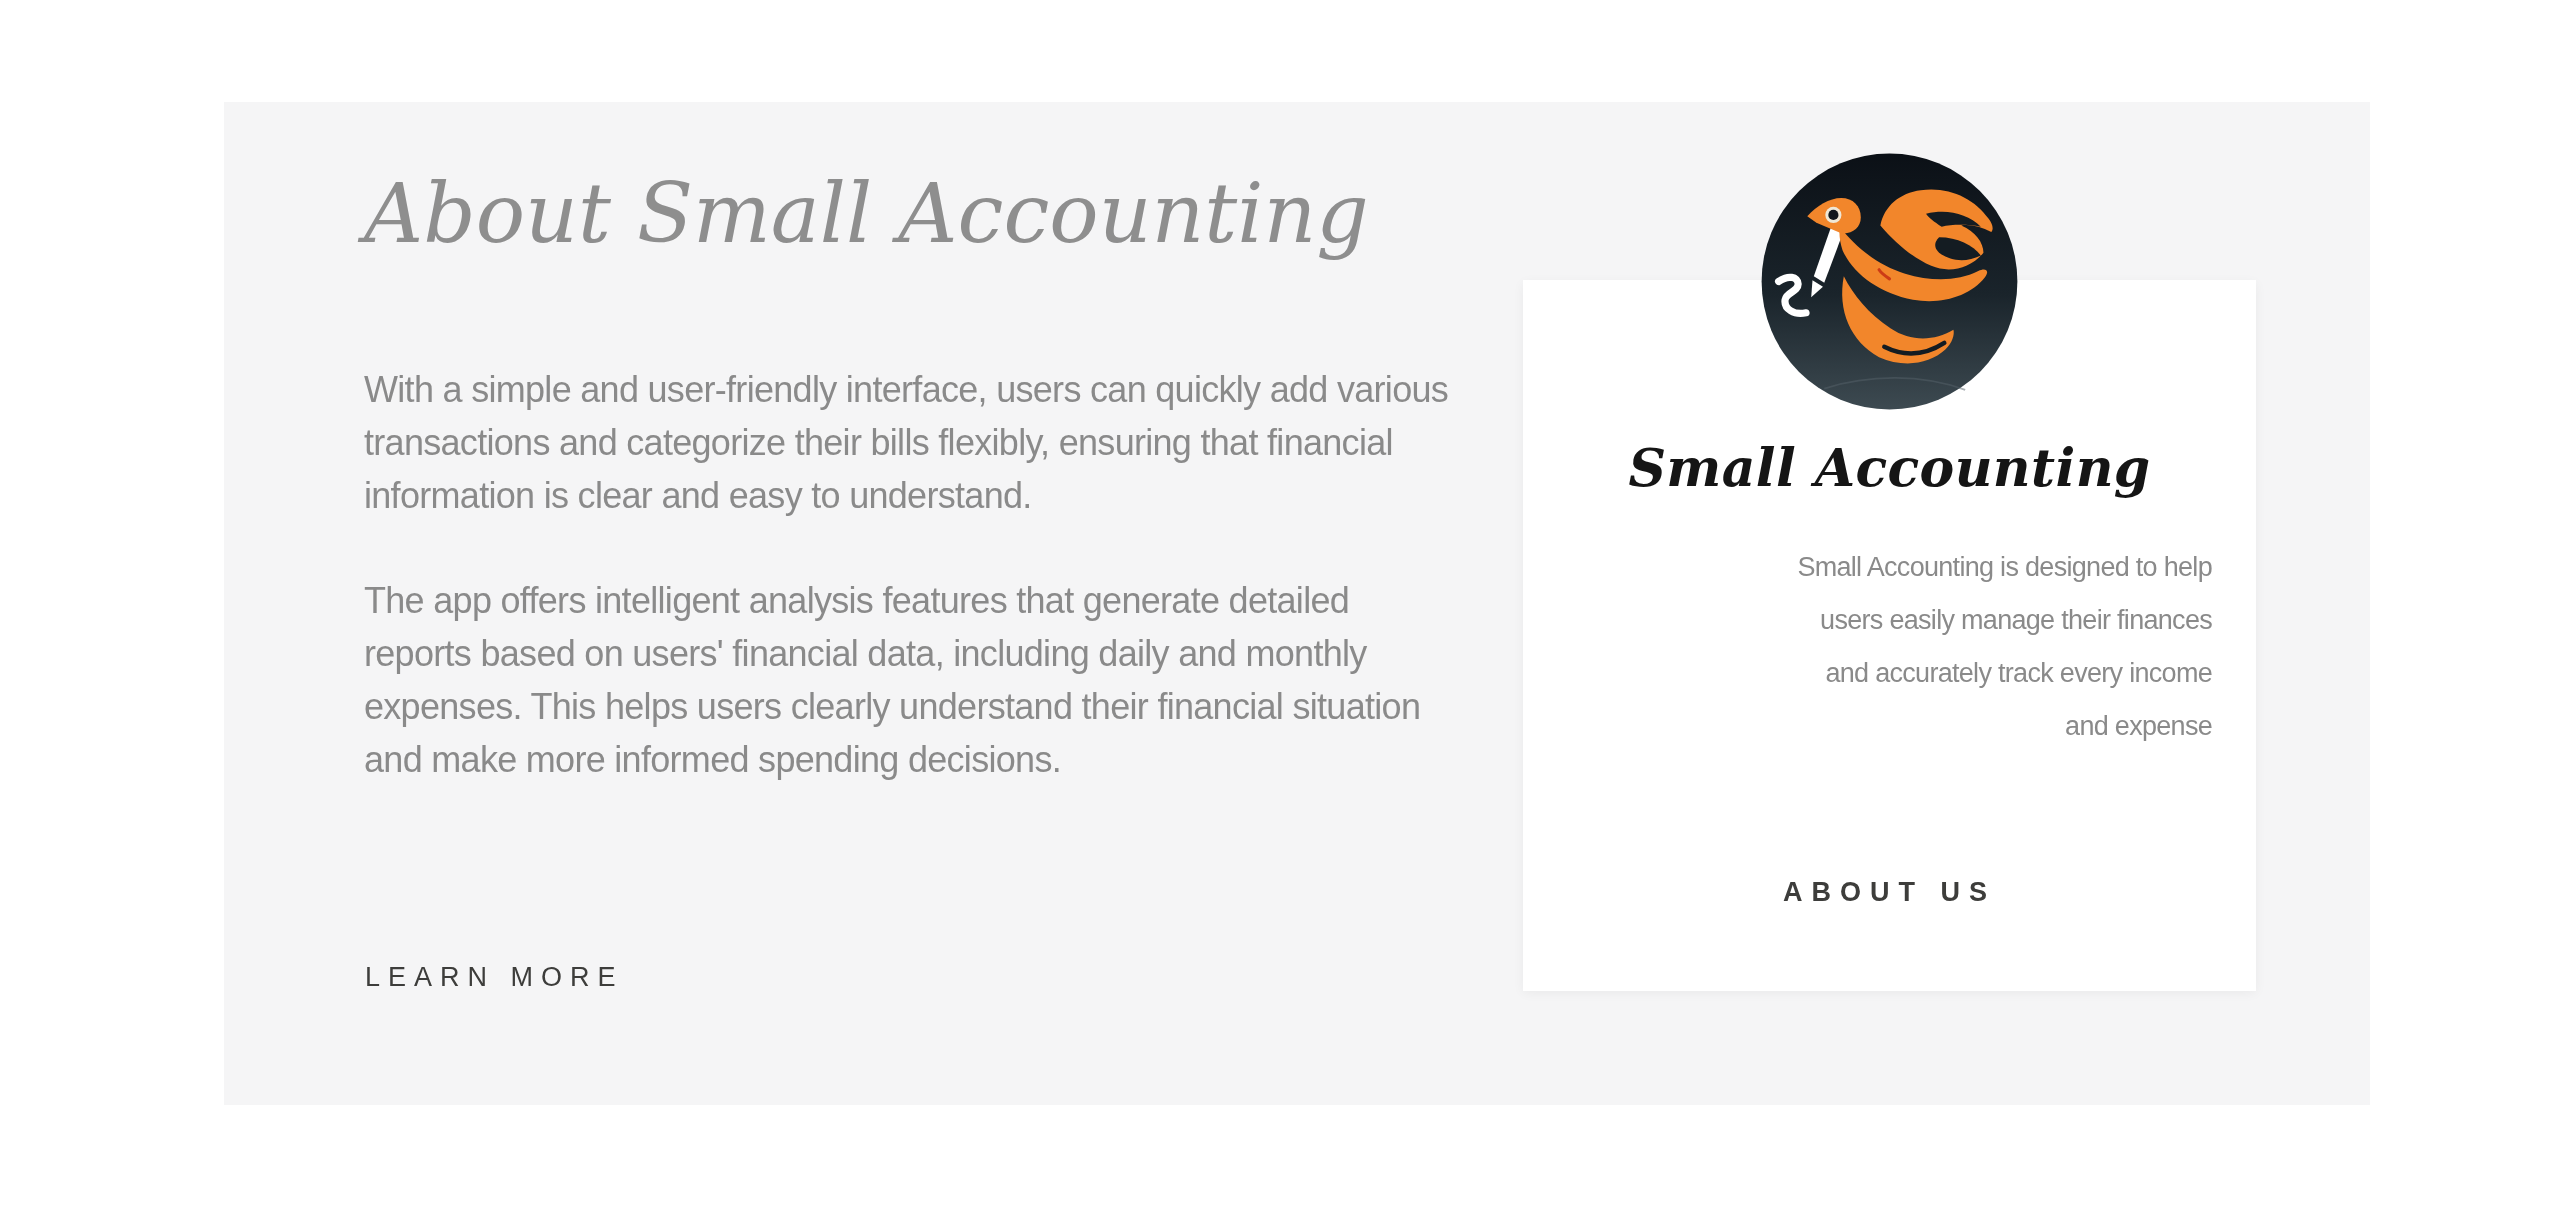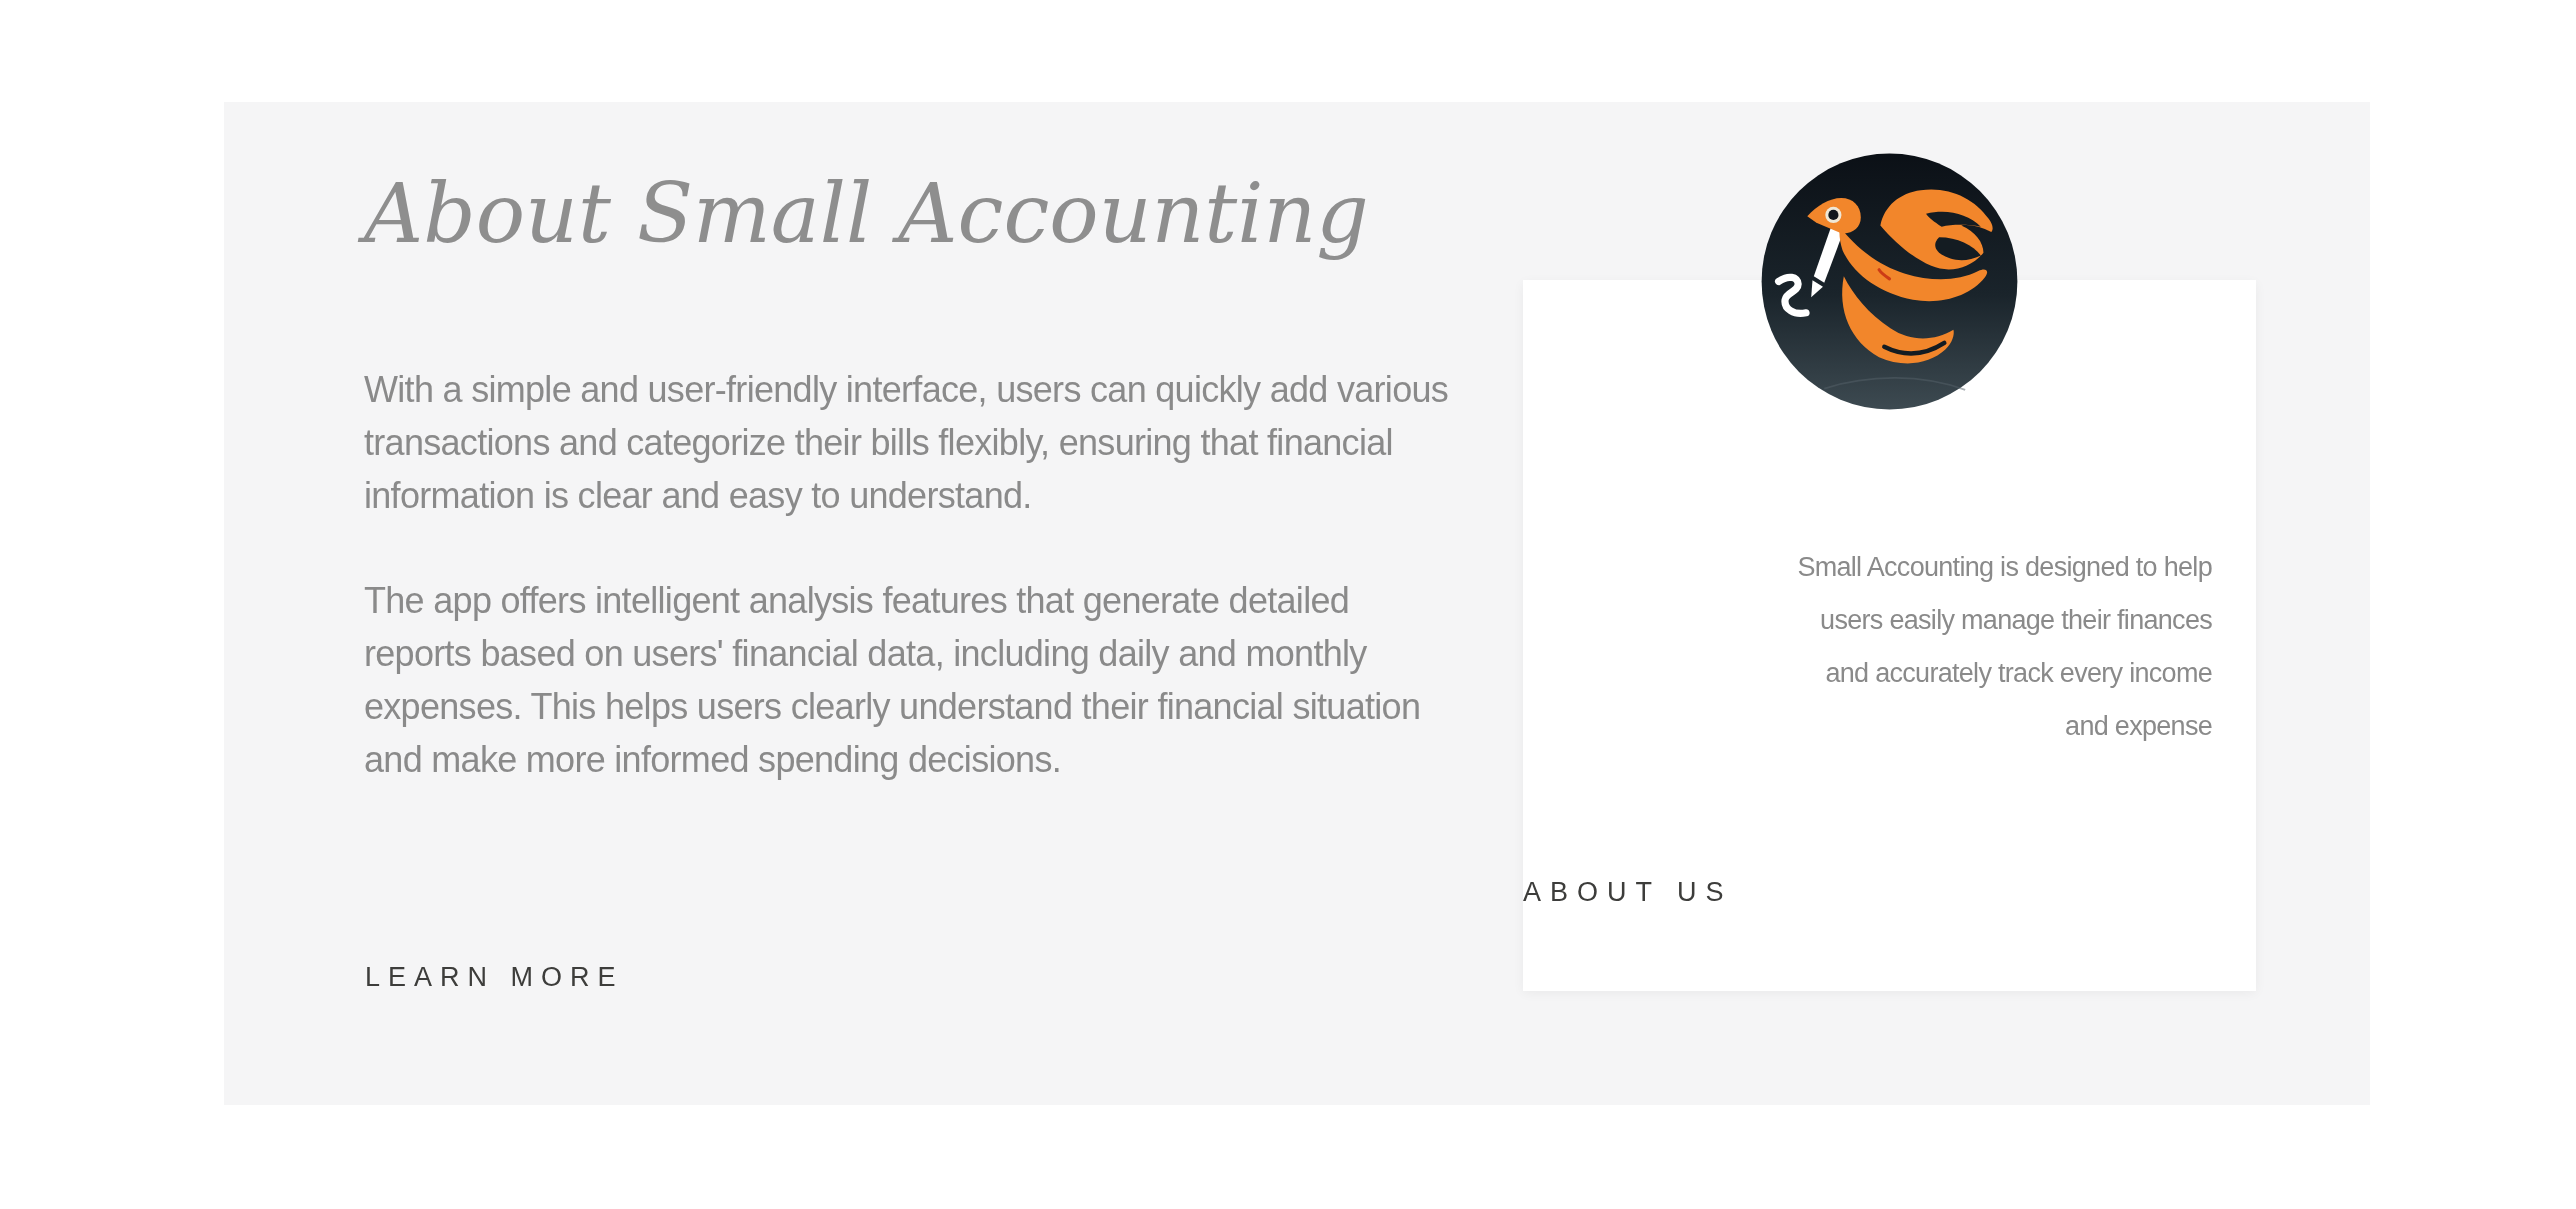--- a/index.html
+++ b/index.html
@@ -40,21 +40,21 @@
   .brand-title {
     position:absolute; left:0; top:157px; width:100%; text-align:center;
     font-family:"DejaVu Serif", serif; font-style:italic; font-weight:700;
     font-size:52px; color:#151515; letter-spacing:0.4px;
   }
   .brand-desc {
     position:absolute; left:45px; top:261px; width:644px; text-align:right;
     font-size:27px; line-height:53px; letter-spacing:-0.7px;
     color:#8a8a8a; white-space:pre-line;
   }
-  .about-us { position:absolute; left:0; top:597px; width:100%; letter-spacing:9px; }
+  .about-us { position:absolute; left:0; top:597px; width:100%; text-align:center; letter-spacing:9px;font-weight:bold; }
 </style>
 </head>
 <body>
 
 <div class="about-section">
 
   <h1 class="section-heading">About Small Accounting</h1>
 
   <p class="para para-1">With a simple and user-friendly interface, users can quickly add various
 transactions and categorize their bills flexibly, ensuring that financial
@@ -104,20 +104,21 @@
         <path d="M 128 48 C 144 44, 160 48, 170 58 C 160 56, 148 56, 140 58 C 134 54, 130 51, 128 48 Z" fill="#141c22"></path>
         <path d="M 138 66 C 152 66, 164 72, 170 80 C 158 86, 146 84, 138 78 C 134 74, 134 70, 138 66 Z" fill="#141c22"></path>
         <path d="M 96 150 C 112 158, 128 156, 142 147" fill="none" stroke="#141c22" stroke-width="3.4" stroke-linecap="round"></path>
         <path d="M 92 91 C 94 94, 97 96, 100 98" fill="none" stroke="#cc3b16" stroke-width="2.4" stroke-linecap="round"></path>
 
         <circle cx="57" cy="49" r="6.2" fill="#efe7d6"></circle>
         <circle cx="57" cy="49" r="3.9" fill="#10161c"></circle>
       </svg>
     </div>
 
+    <div class="brand-title">Small Accounting</div>
 
     <p class="brand-desc">Small Accounting  is designed to help
 users easily manage their finances
 and accurately track every income
 and expense</p>
 
     <a class="text-link about-us">ABOUT US</a>
   </div>
 </div>
 

